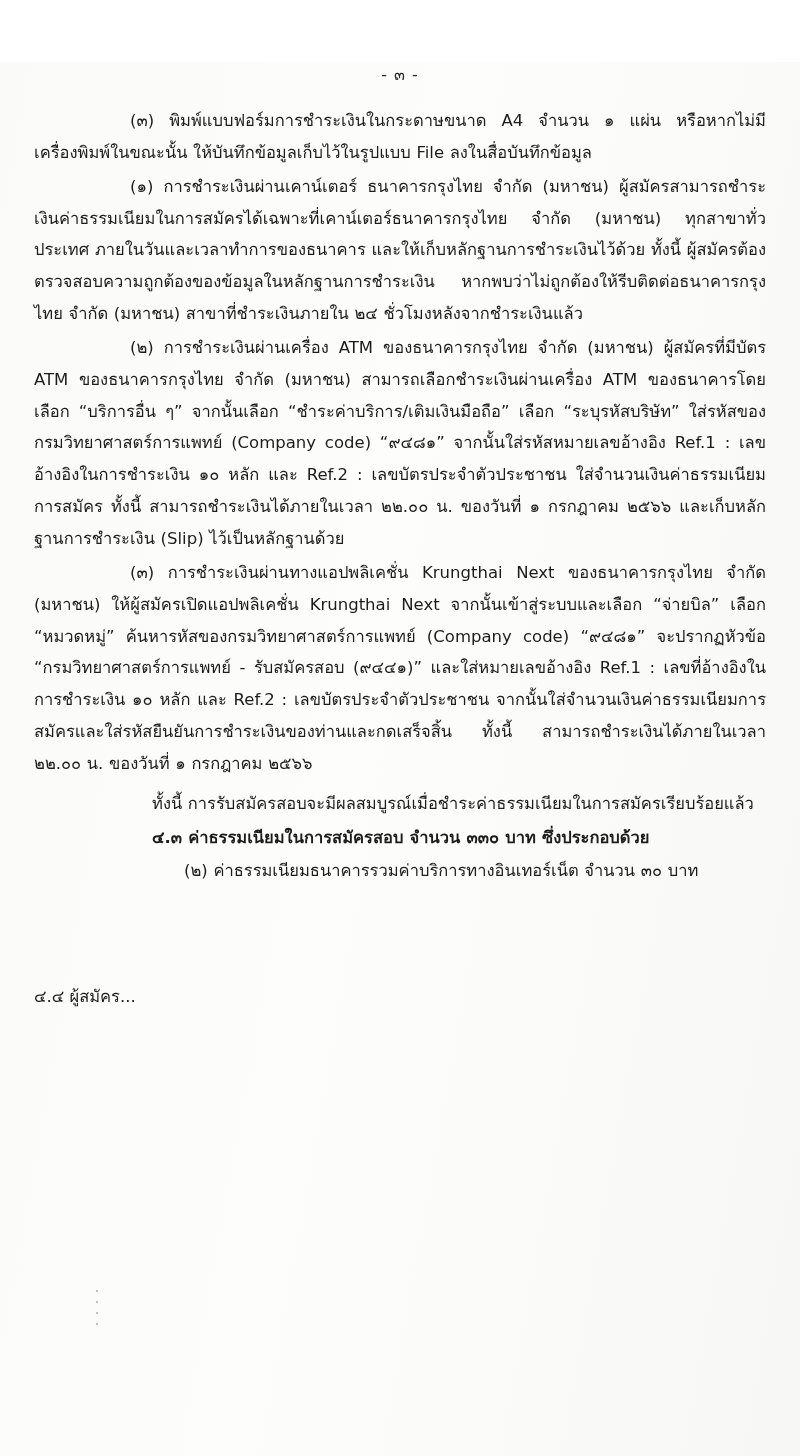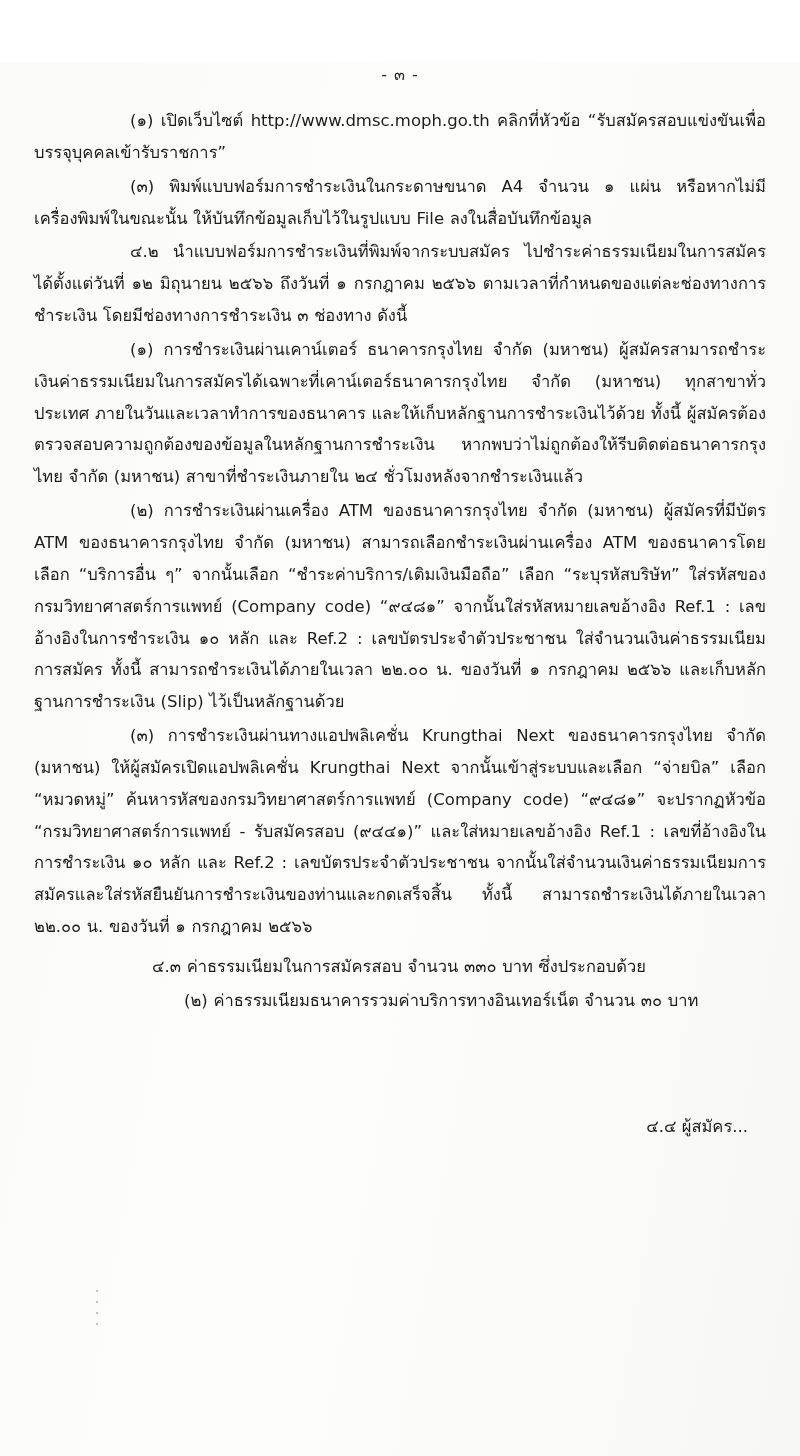--- a/index.html
+++ b/index.html
@@ -48,26 +48,26 @@
   p.para {
     margin: 0 0 2px 0;
     font-size: 16.5px;
     line-height: 1.93;
     text-align: justify;
     text-justify: inter-word;
     color: #1c1c1c;
     word-spacing: 0.4px;
   }
   .indent-2 { text-indent: 96px; }
-  .indent-3 { text-indent: 118px; }
+  .indent-3 { text-indent: 118px; font-weight: bold; }
   .indent-4 { text-indent: 150px; }
   .bold { font-weight: normal; }
   .tail {
     margin-top: 96px;
-    text-align: right;
+    text-align: left;
     font-size: 16.5px;
     padding-right: 18px;
     color: #1c1c1c;
   }
   .spacer-sm { height: 6px; }
   .side-marks {
     position: absolute;
     left: 96px;
     top: 1228px;
     width: 3px;
@@ -90,36 +90,35 @@
   <div class="side-marks">
     <i></i>
       <i></i>
       <i></i>
       <i></i>
   </div>
   <div class="content">
 
     <div class="page-number">- ๓ -</div>
 
-    <p class="para indent-2">(๑) เปิดเว็บไซต์ http://www.dmsc.moph.go.th คลิกที่หัวข้อ “รับสมัครสอบแข่งขันเพื่อบรรจุบุคคลเข้ารับราชการ”</p>
 
 
     <p class="para indent-2">(๓) พิมพ์แบบฟอร์มการชำระเงินในกระดาษขนาด A4 จำนวน ๑ แผ่น หรือหากไม่มีเครื่องพิมพ์ในขณะนั้น ให้บันทึกข้อมูลเก็บไว้ในรูปแบบ File ลงในสื่อบันทึกข้อมูล</p>
 
 
-    <p class="para indent-2">๔.๒ นำแบบฟอร์มการชำระเงินที่พิมพ์จากระบบสมัคร ไปชำระค่าธรรมเนียมในการสมัครได้ตั้งแต่วันที่ ๑๒ มิถุนายน ๒๕๖๖ ถึงวันที่ ๑ กรกฎาคม ๒๕๖๖ ตามเวลาที่กำหนดของแต่ละช่องทางการชำระเงิน โดยมีช่องทางการชำระเงิน ๓ ช่องทาง ดังนี้</p>
 
     <p class="para indent-2"><span class="bold">(๑) การชำระเงินผ่านเคาน์เตอร์ ธนาคารกรุงไทย จำกัด (มหาชน)</span><span> ผู้สมัครสามารถชำระเงินค่าธรรมเนียมในการสมัครได้เฉพาะที่เคาน์เตอร์ธนาคารกรุงไทย จำกัด (มหาชน) ทุกสาขาทั่วประเทศ ภายในวันและเวลาทำการของธนาคาร และให้เก็บหลักฐานการชำระเงินไว้ด้วย ทั้งนี้ ผู้สมัครต้องตรวจสอบความถูกต้องของข้อมูลในหลักฐานการชำระเงิน หากพบว่าไม่ถูกต้องให้รีบติดต่อธนาคารกรุงไทย จำกัด (มหาชน) สาขาที่ชำระเงินภายใน ๒๔ ชั่วโมงหลังจากชำระเงินแล้ว</span></p>
 
     <p class="para indent-2"><span class="bold">(๒) การชำระเงินผ่านเครื่อง ATM ของธนาคารกรุงไทย จำกัด (มหาชน)</span><span> ผู้สมัครที่มีบัตร ATM ของธนาคารกรุงไทย จำกัด (มหาชน) สามารถเลือกชำระเงินผ่านเครื่อง ATM ของธนาคารโดยเลือก “บริการอื่น ๆ” จากนั้นเลือก “ชำระค่าบริการ/เติมเงินมือถือ” เลือก “ระบุรหัสบริษัท” ใส่รหัสของกรมวิทยาศาสตร์การแพทย์ (Company code) “๙๔๘๑” จากนั้นใส่รหัสหมายเลขอ้างอิง Ref.1 : เลขอ้างอิงในการชำระเงิน ๑๐ หลัก และ Ref.2 : เลขบัตรประจำตัวประชาชน ใส่จำนวนเงินค่าธรรมเนียมการสมัคร ทั้งนี้ สามารถชำระเงินได้ภายในเวลา ๒๒.๐๐ น. ของวันที่ ๑ กรกฎาคม ๒๕๖๖ และเก็บหลักฐานการชำระเงิน (Slip) ไว้เป็นหลักฐานด้วย</span></p>
 
     <p class="para indent-2"><span class="bold">(๓) การชำระเงินผ่านทางแอปพลิเคชั่น Krungthai Next ของธนาคารกรุงไทย จำกัด (มหาชน)</span><span> ให้ผู้สมัครเปิดแอปพลิเคชั่น Krungthai Next จากนั้นเข้าสู่ระบบและเลือก “จ่ายบิล” เลือก “หมวดหมู่” ค้นหารหัสของกรมวิทยาศาสตร์การแพทย์ (Company code) “๙๔๘๑” จะปรากฏหัวข้อ “กรมวิทยาศาสตร์การแพทย์ - รับสมัครสอบ (๙๔๔๑)” และใส่หมายเลขอ้างอิง Ref.1 : เลขที่อ้างอิงในการชำระเงิน ๑๐ หลัก และ Ref.2 : เลขบัตรประจำตัวประชาชน จากนั้นใส่จำนวนเงินค่าธรรมเนียมการสมัครและใส่รหัสยืนยันการชำระเงินของท่านและกดเสร็จสิ้น ทั้งนี้ สามารถชำระเงินได้ภายในเวลา ๒๒.๐๐ น. ของวันที่ ๑ กรกฎาคม ๒๕๖๖</span></p>
 
     <div class="spacer-sm"></div>
 
+    <p class="para indent-3 bold">ทั้งนี้ การรับสมัครสอบจะมีผลสมบูรณ์เมื่อชำระค่าธรรมเนียมในการสมัครเรียบร้อยแล้ว</p>
 
     <p class="para indent-3">๔.๓ ค่าธรรมเนียมในการสมัครสอบ จำนวน ๓๓๐ บาท ซึ่งประกอบด้วย</p>
 
 
     <p class="para indent-4">(๒) ค่าธรรมเนียมธนาคารรวมค่าบริการทางอินเทอร์เน็ต จำนวน ๓๐ บาท</p>
 
 
     <div class="tail">๔.๔ ผู้สมัคร...</div>
 
   </div>

